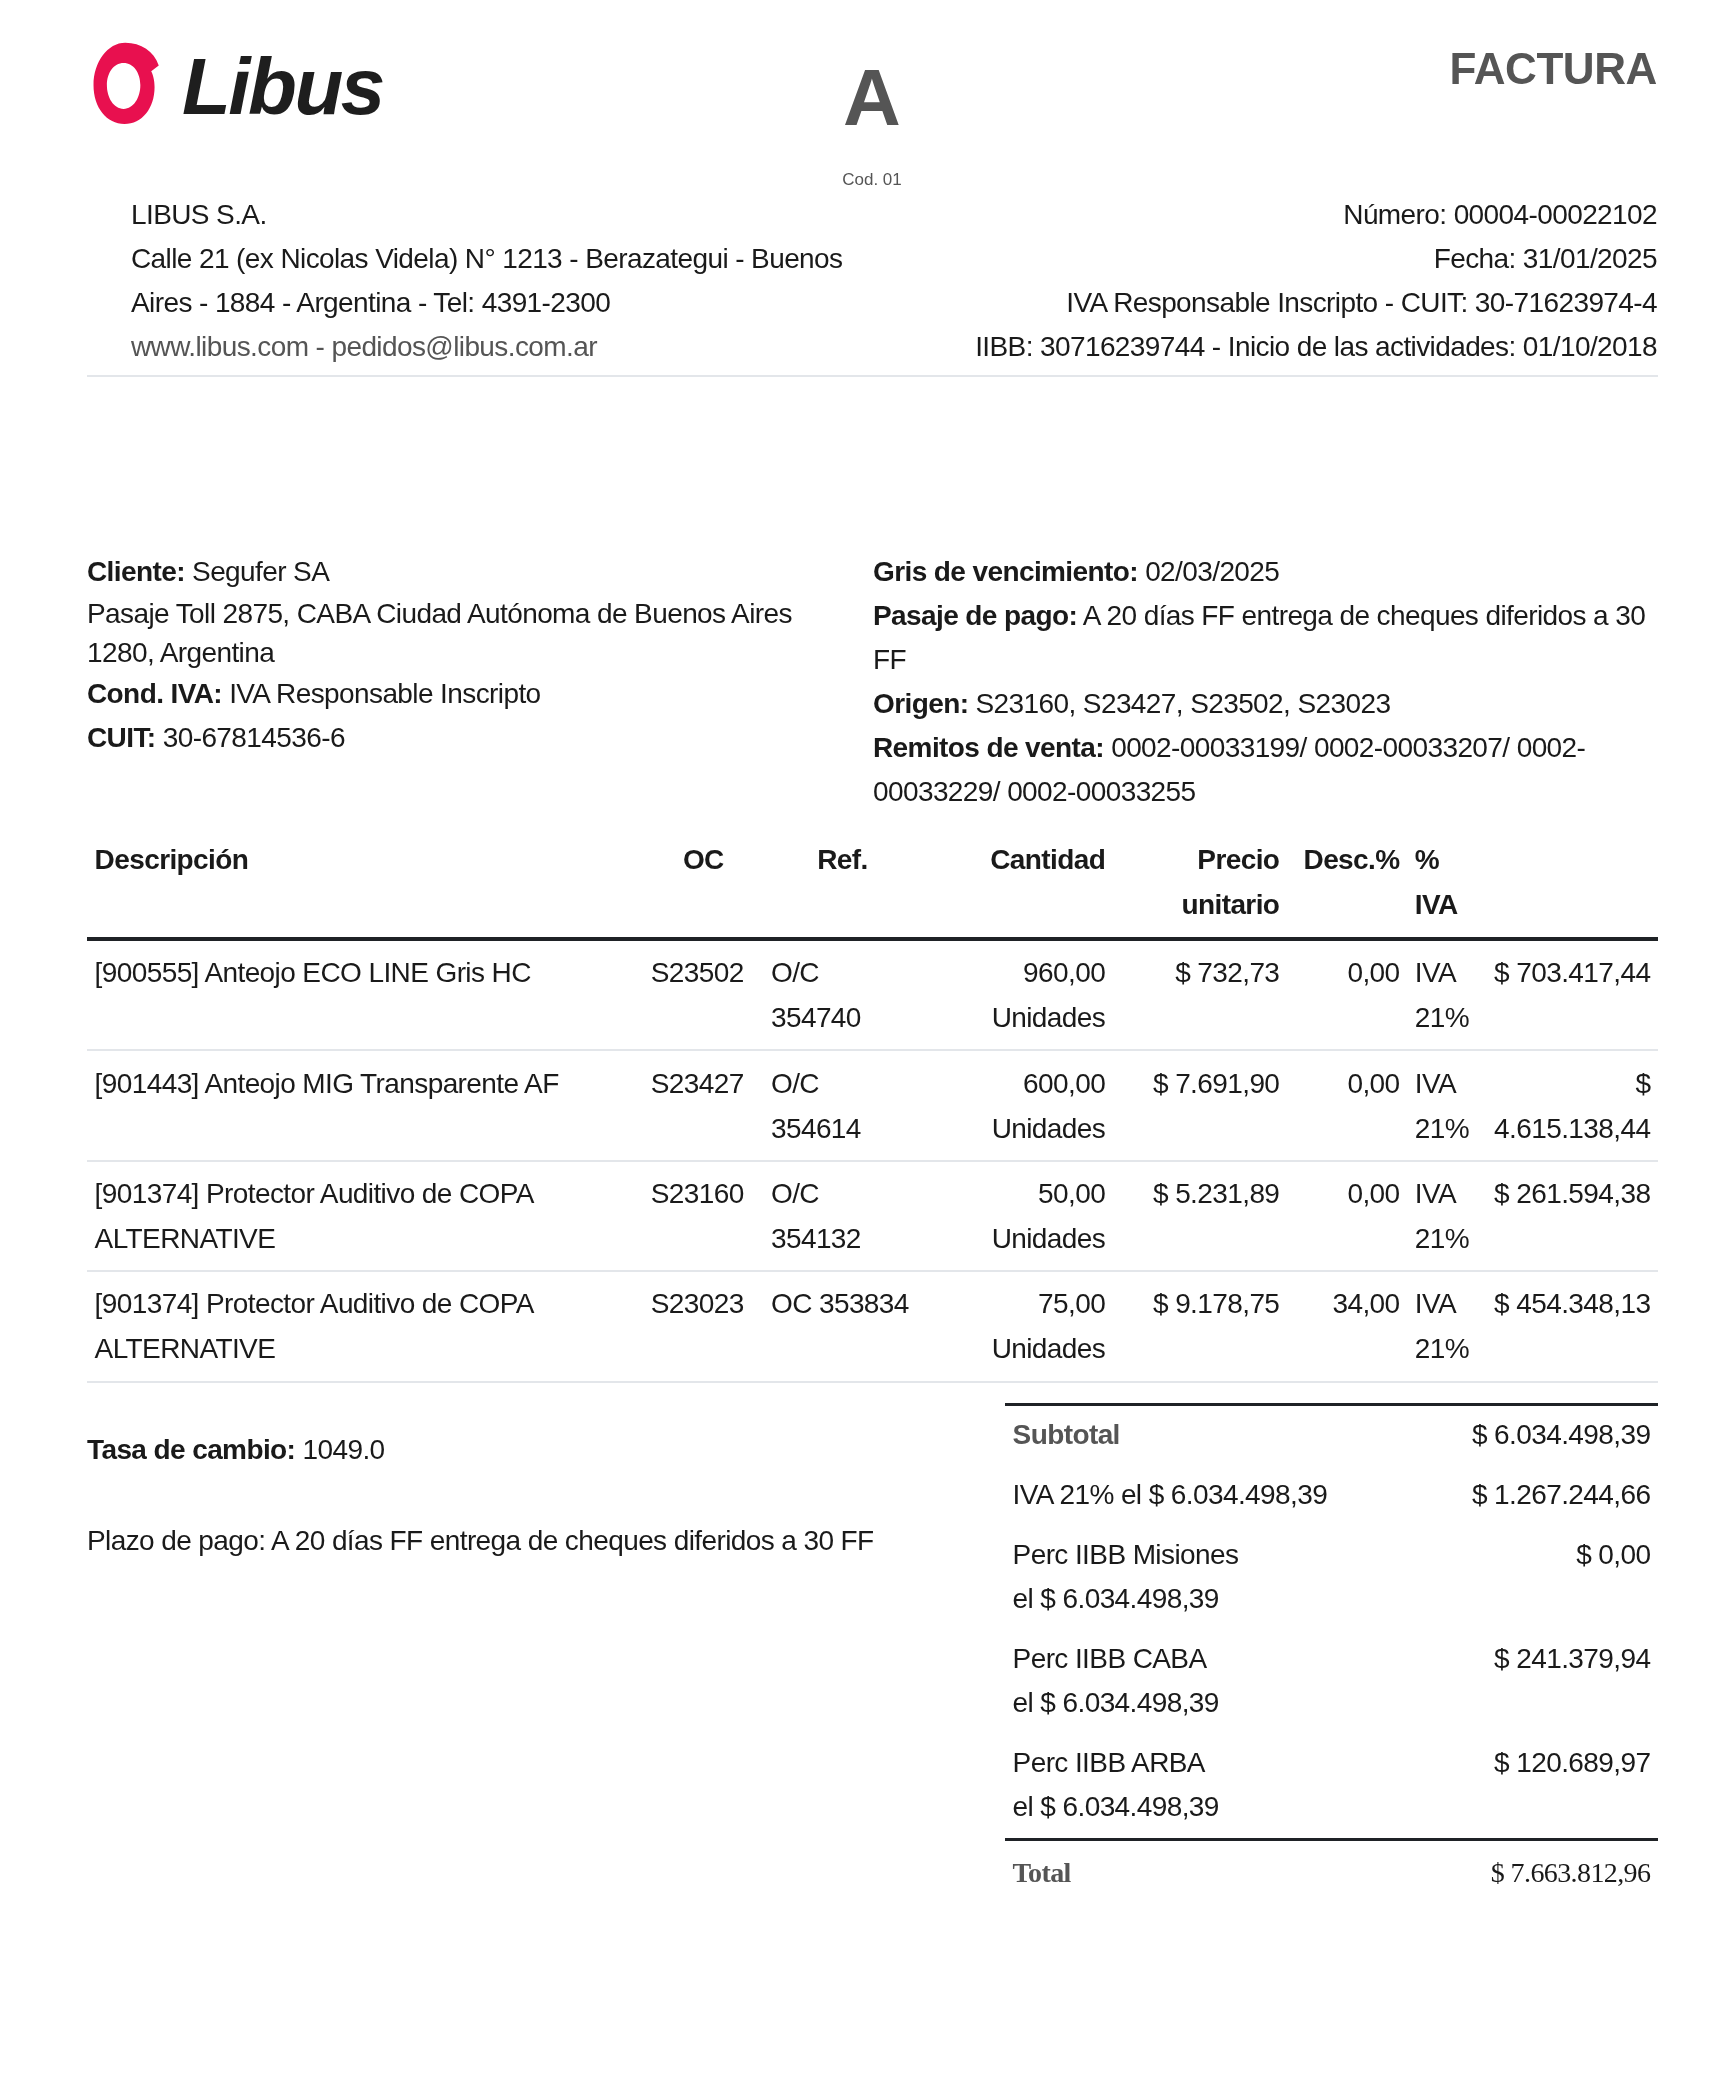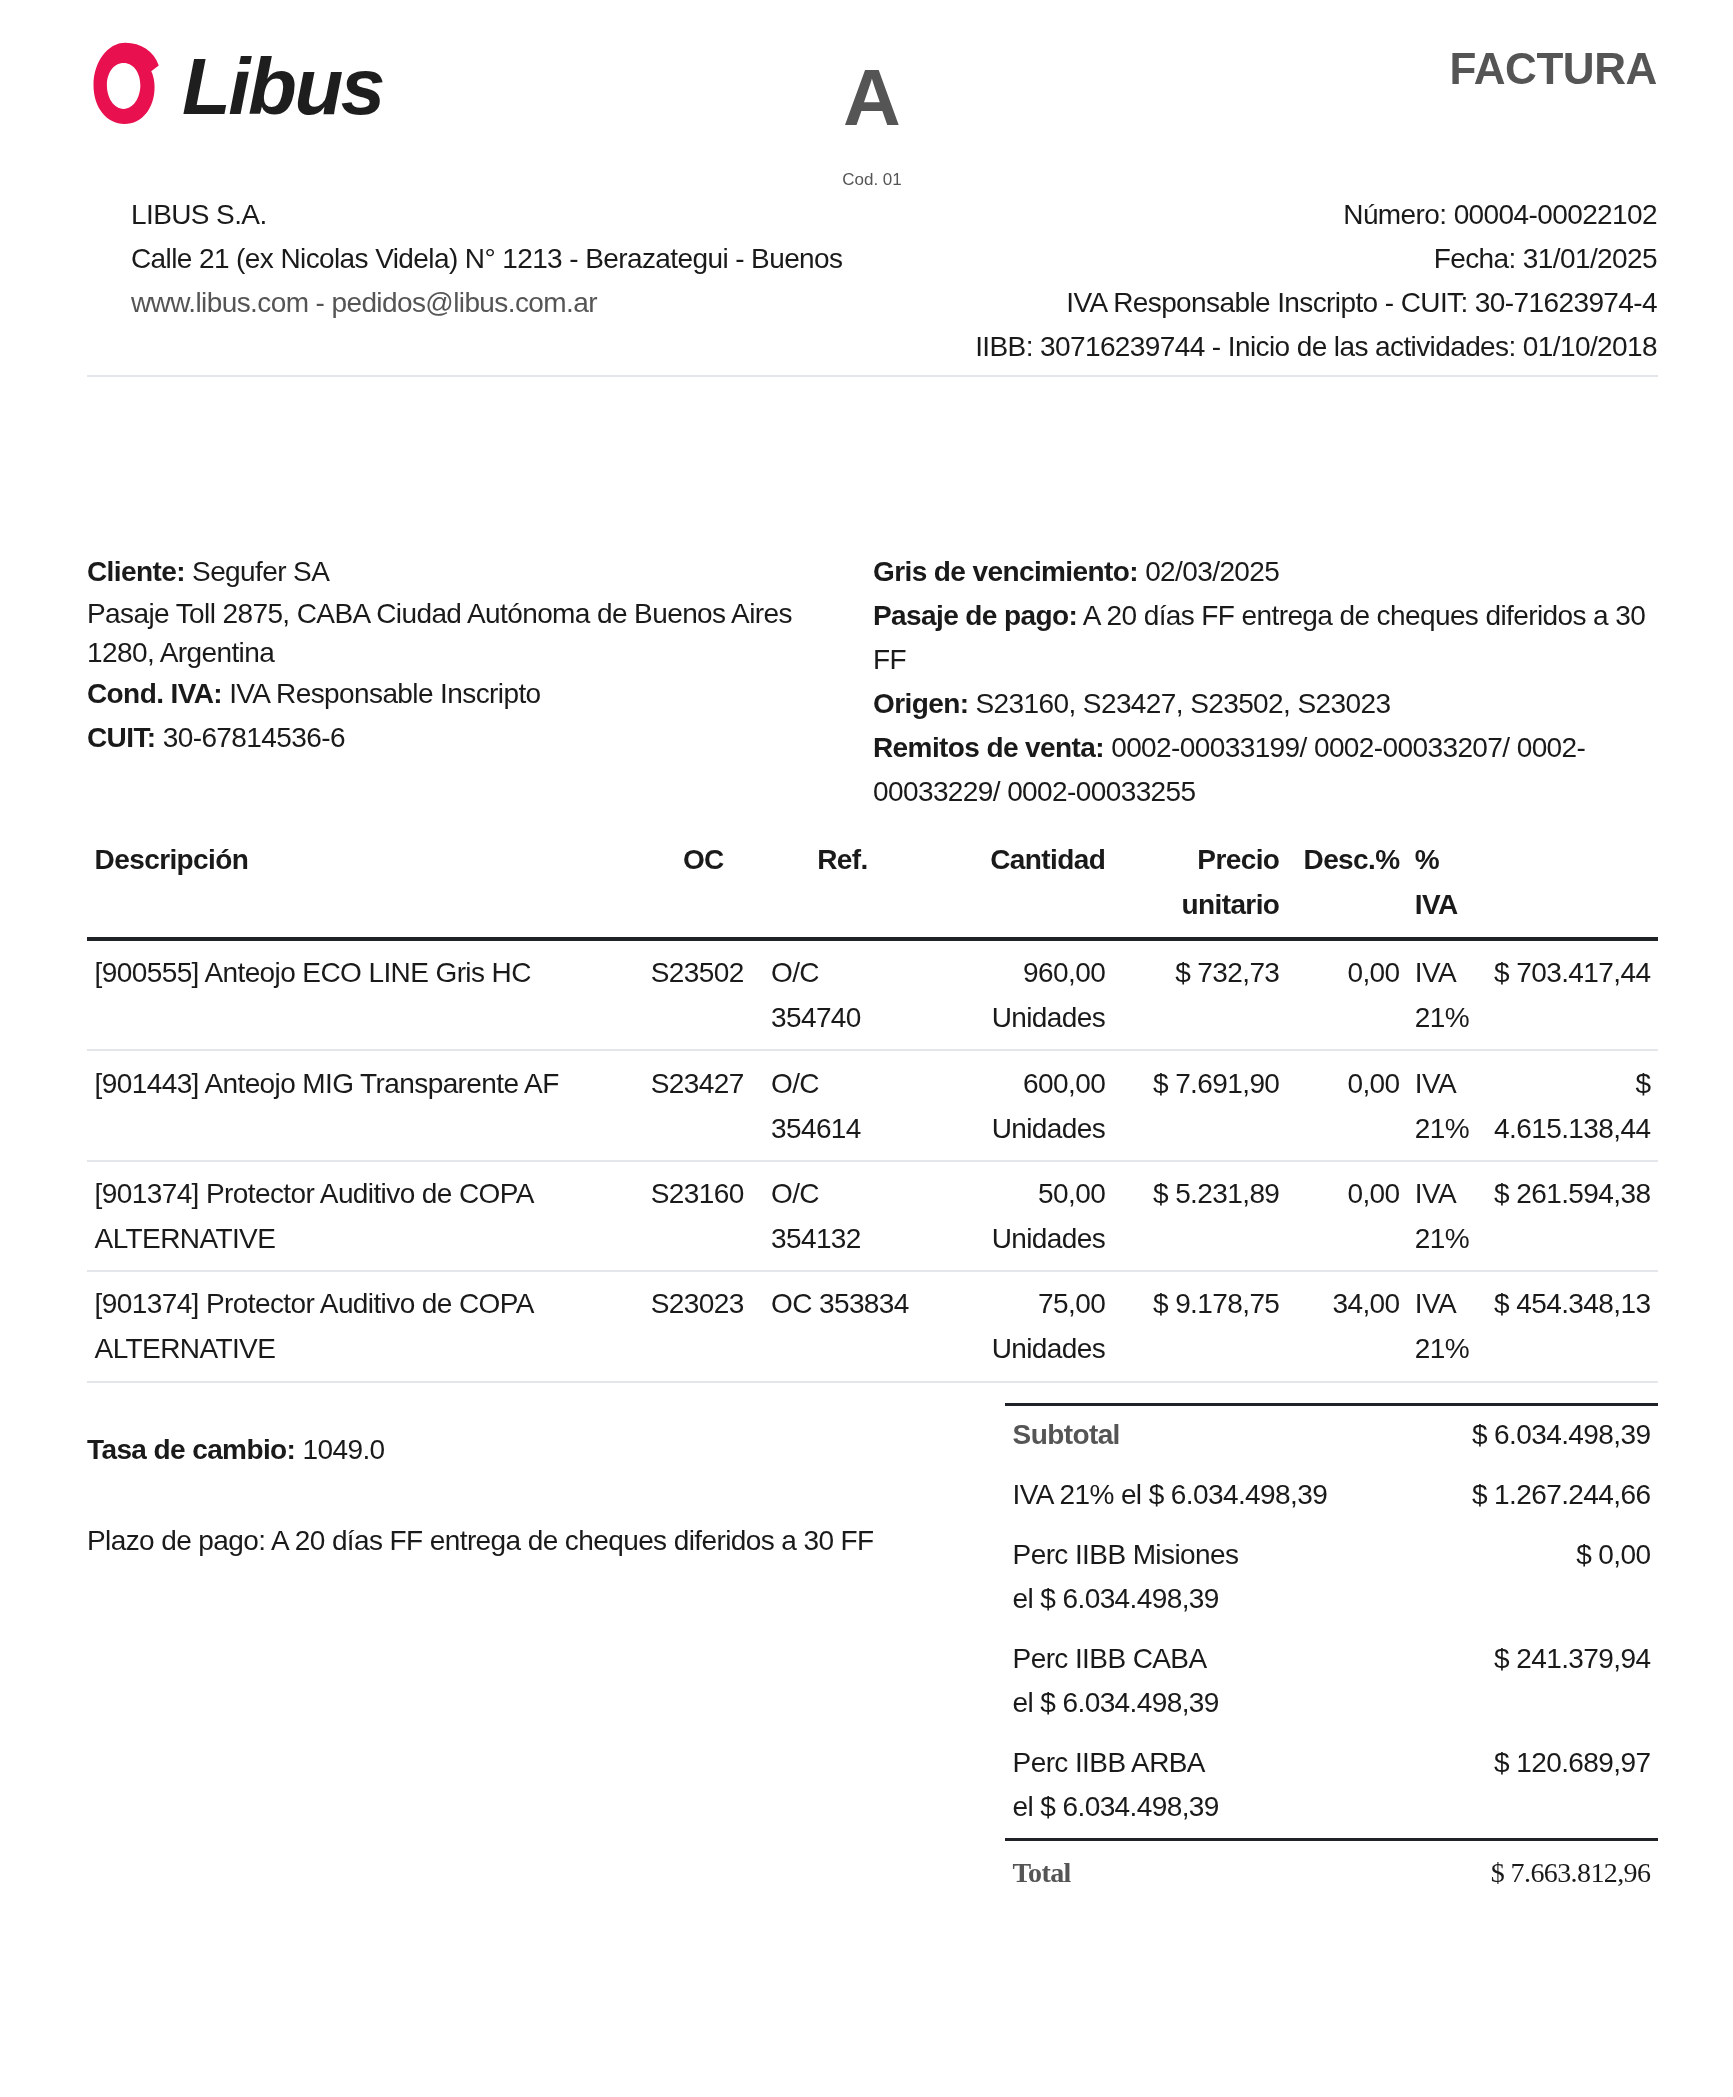--- a/index.html
+++ b/index.html
@@ -67,20 +67,21 @@
   <div class="word">Libus</div>
 </div>
 
 <div id="letter" class="abs">A</div>
 <div id="cod" class="abs">Cod. 01</div>
 <div id="doc-title" class="abs">FACTURA</div>
 
 <div id="company" class="abs txt">
   <div>LIBUS S.A.</div>
   <div>Calle 21 (ex Nicolas Videla) N° 1213 - Berazategui - Buenos</div>
+  <div>Aires - 1884 - Argentina - Tel: 4391-2300</div>
   <div class="web">www.libus.com - pedidos@libus.com.ar</div>
 </div>
 
 <div id="invoice-meta" class="abs txt">
   <div>Número: 00004-00022102</div>
   <div>Fecha: 31/01/2025</div>
   <div>IVA Responsable Inscripto - CUIT: 30-71623974-4</div>
   <div>IIBB: 30716239744 - Inicio de las actividades: 01/10/2018</div>
 </div>
 

